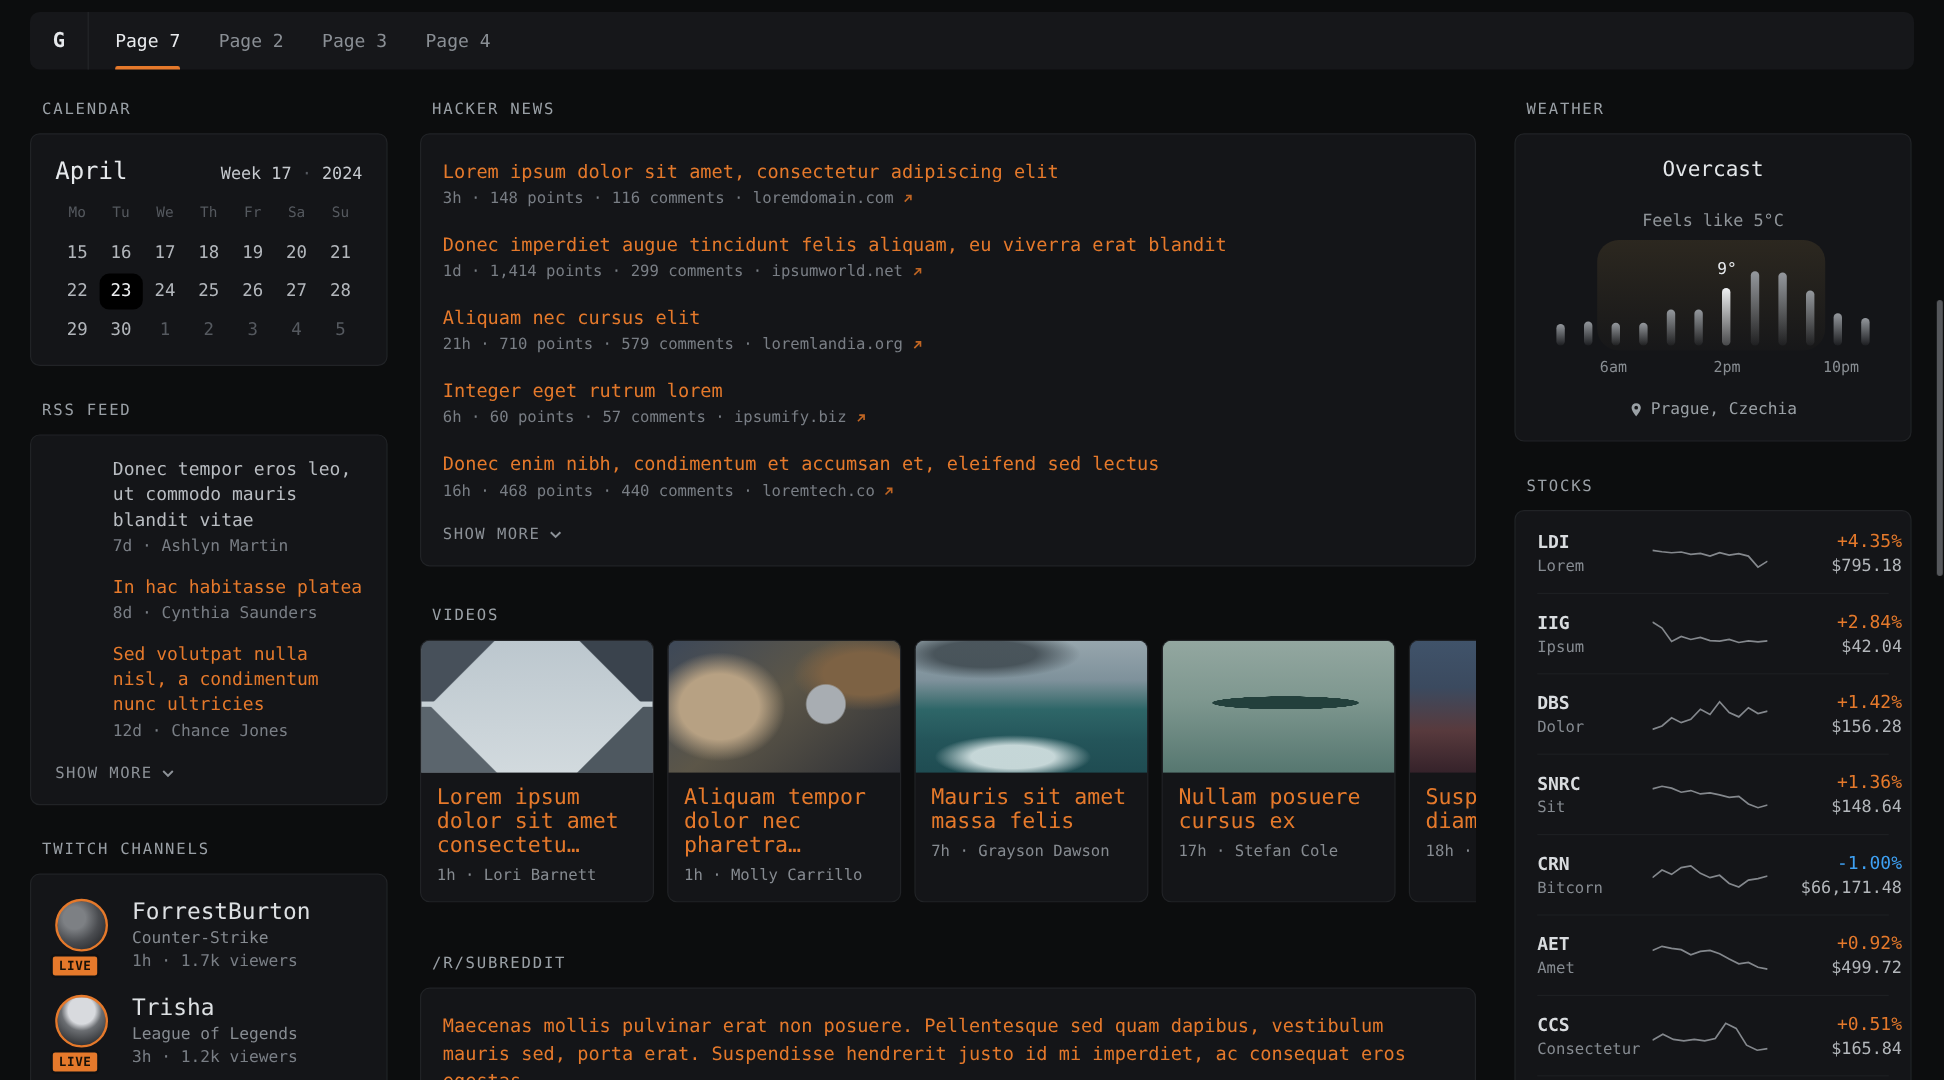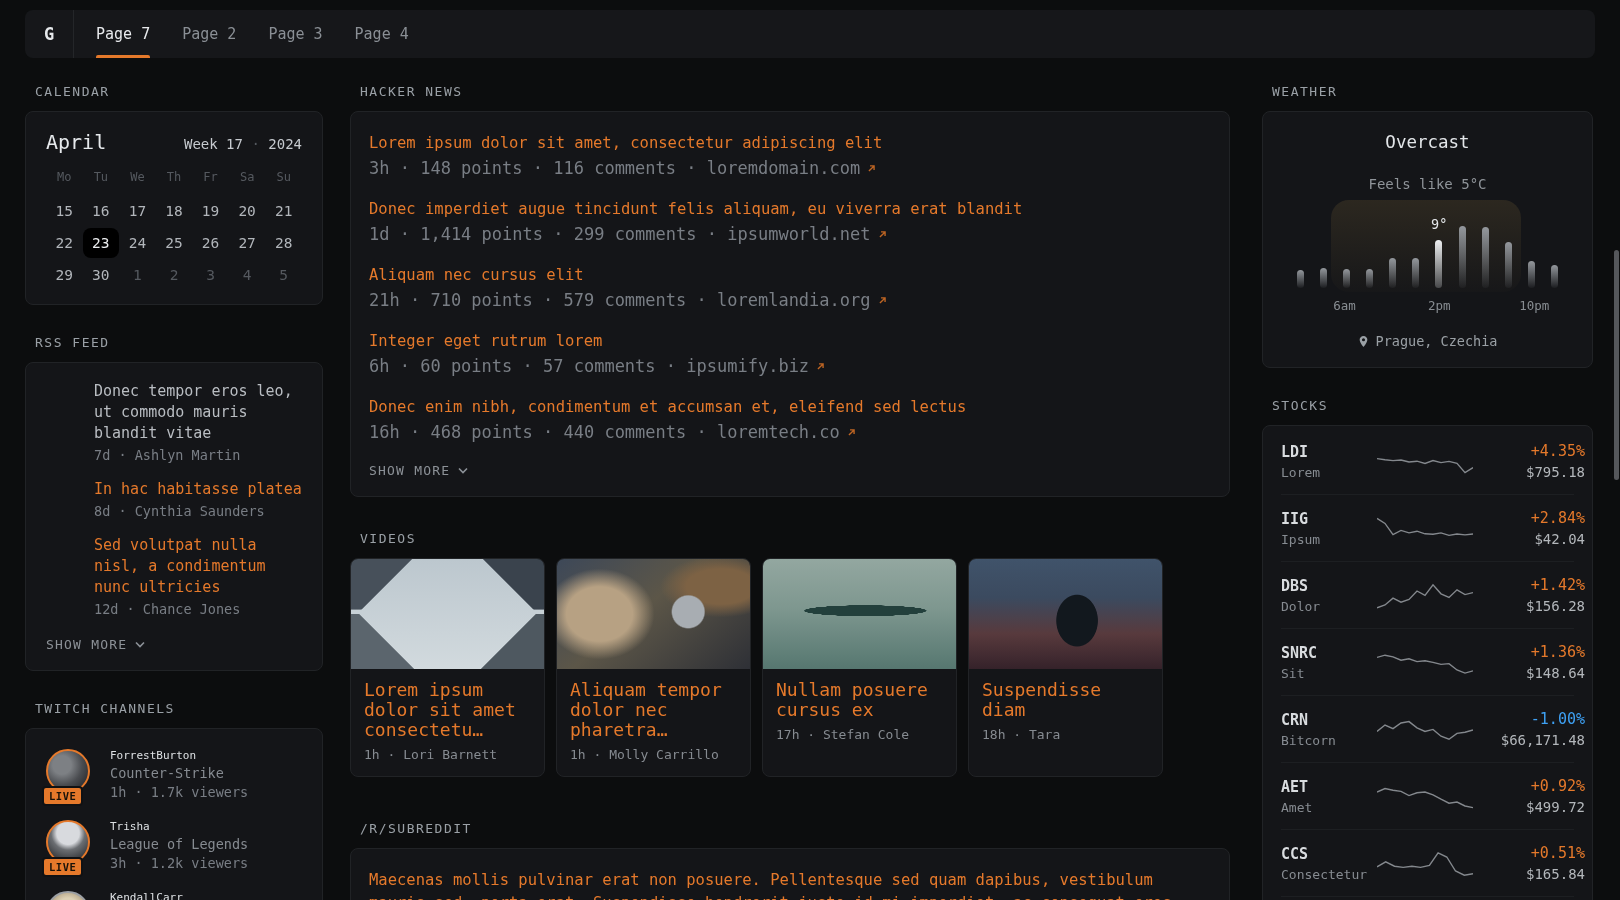--- a/index.html
+++ b/index.html
@@ -57,28 +57,28 @@
   .channel{display:flex;gap:16px;margin-bottom:20px;cursor:pointer;}
   .avatar-wrap{position:relative;width:48px;flex:none;}
   .avatar{width:44px;height:44px;border-radius:50%;border:2px solid #9b9fa4;}
   .avatar.live{border-color:var(--accent);}
   .avatar.av-forrest{background:radial-gradient(circle at 35% 35%,#7d8084 0 25%,#4a4c50 55%,#1e1f22 95%);}
   .avatar.av-trisha{background:radial-gradient(circle at 50% 28%,#d8dade 0 32%,#6b6e72 48%,#2d2f32 85%);}
   .avatar.av-kendall{background:radial-gradient(circle at 50% 40%,#dcd0b4 0 35%,#b3a284 60%,#87817a 95%);}
   .live-badge{position:absolute;left:-4px;bottom:-6px;background:var(--accent);color:#181209;
     font-size:10.5px;font-weight:bold;letter-spacing:.5px;padding:2px 5px;border-radius:4px;
     border:2px solid #101113;}
-  .ch-name{font-size:11px;color:#dde0e3;}
+  .ch-name{font-size:19px;color:#dde0e3;}
   .ch-game{font-size:13.5px;color:var(--muted);margin-top:3px;}
   .ch-meta{font-size:13.5px;color:var(--meta);margin-top:3px;}
   
   .hn-card{padding:21px 18px 18px;}
   .hn-item{margin-bottom:21px;}
   .hn-title{font-size:15.5px;line-height:21px;color:var(--accent);cursor:pointer;}
-  .hn-meta{font-size:17px;color:var(--meta);margin-top:4px;display:flex;align-items:center;gap:6px;}
+  .hn-meta{font-size:13px;color:var(--meta);margin-top:4px;display:flex;align-items:center;gap:6px;}
   .ext-arrow{color:#bf6523;display:inline-flex;}
   .reddit-card{padding:20px 18px;min-height:170px;}
   .reddit-title{font-size:15.5px;line-height:23px;color:var(--accent);cursor:pointer;}
   
   .video-row{display:flex;gap:11px;overflow:hidden;width:880px;}
   .video-card{flex:0 0 195px;background:var(--card);border:1px solid var(--border);
     border-radius:8px;cursor:pointer;}
   .thumb{height:110px;border-radius:7px 7px 0 0;}
   .thumb.pillars{background:
     linear-gradient(135deg,#47505a 46%,rgba(0,0,0,0) 47%),
@@ -342,20 +342,27 @@
             </div>
           </div>
           <div class="video-card">
             <div class="thumb camera"></div>
             <div class="video-body">
               <div class="video-title">Aliquam tempor dolor nec pharetra…</div>
               <div class="video-meta">1h · Molly Carrillo</div>
             </div>
           </div>
           <div class="video-card">
+            <div class="thumb sea"></div>
+            <div class="video-body">
+              <div class="video-title">Mauris sit amet massa felis</div>
+              <div class="video-meta">7h · Grayson Dawson</div>
+            </div>
+          </div>
+          <div class="video-card">
             <div class="thumb canoe"></div>
             <div class="video-body">
               <div class="video-title">Nullam posuere cursus ex</div>
               <div class="video-meta">17h · Stefan Cole</div>
             </div>
           </div>
           <div class="video-card">
             <div class="thumb figure"></div>
             <div class="video-body">
               <div class="video-title">Suspendisse diam</div>

